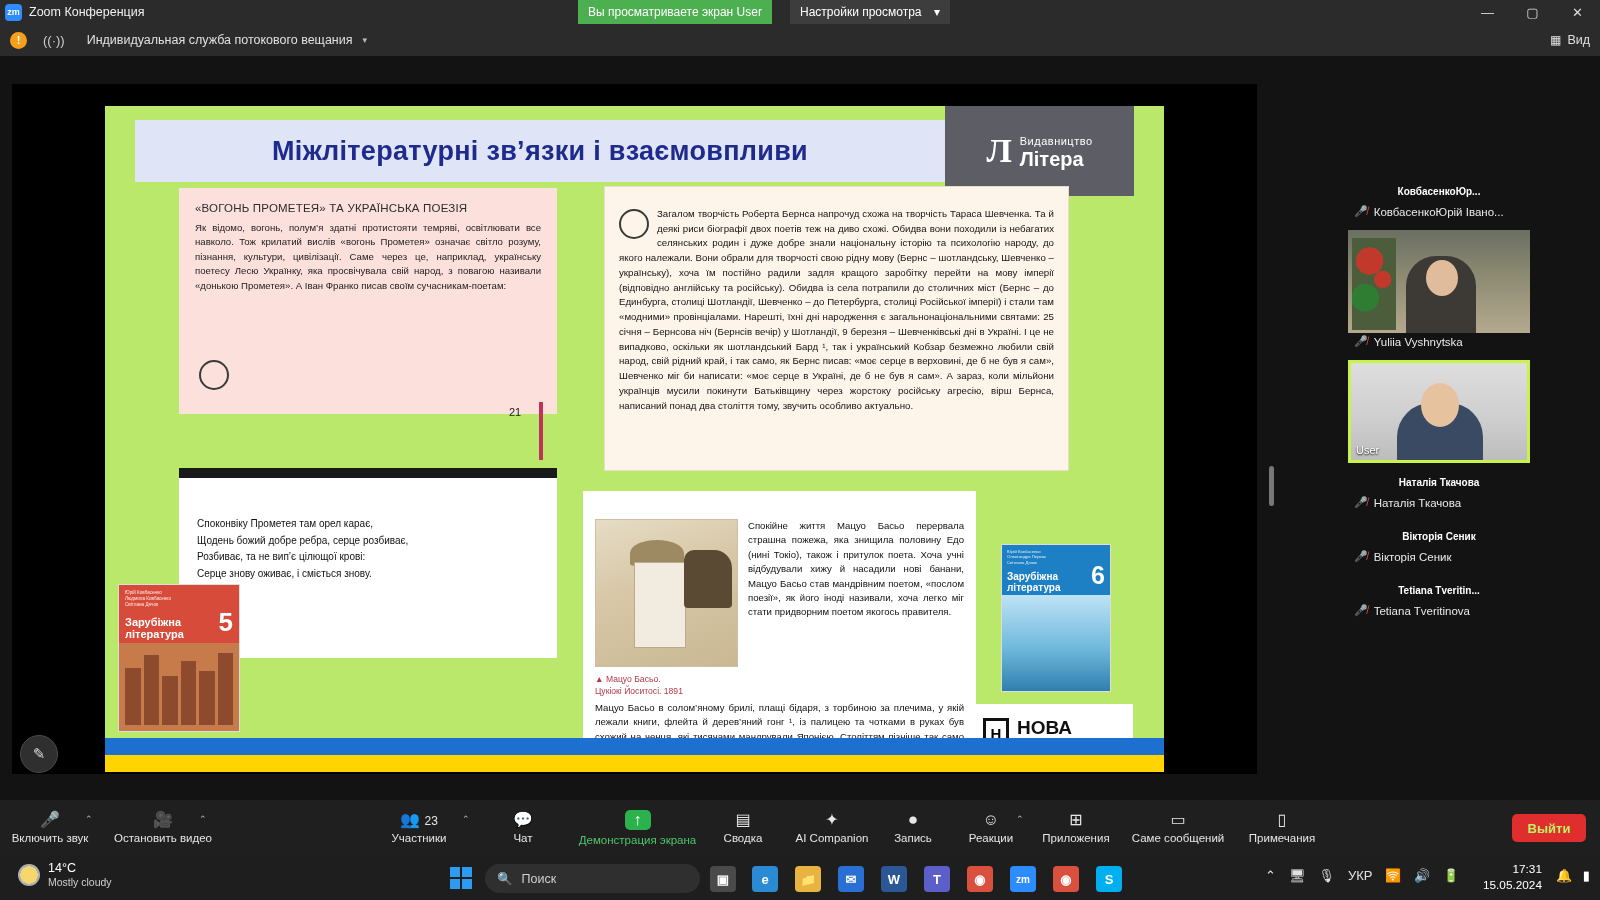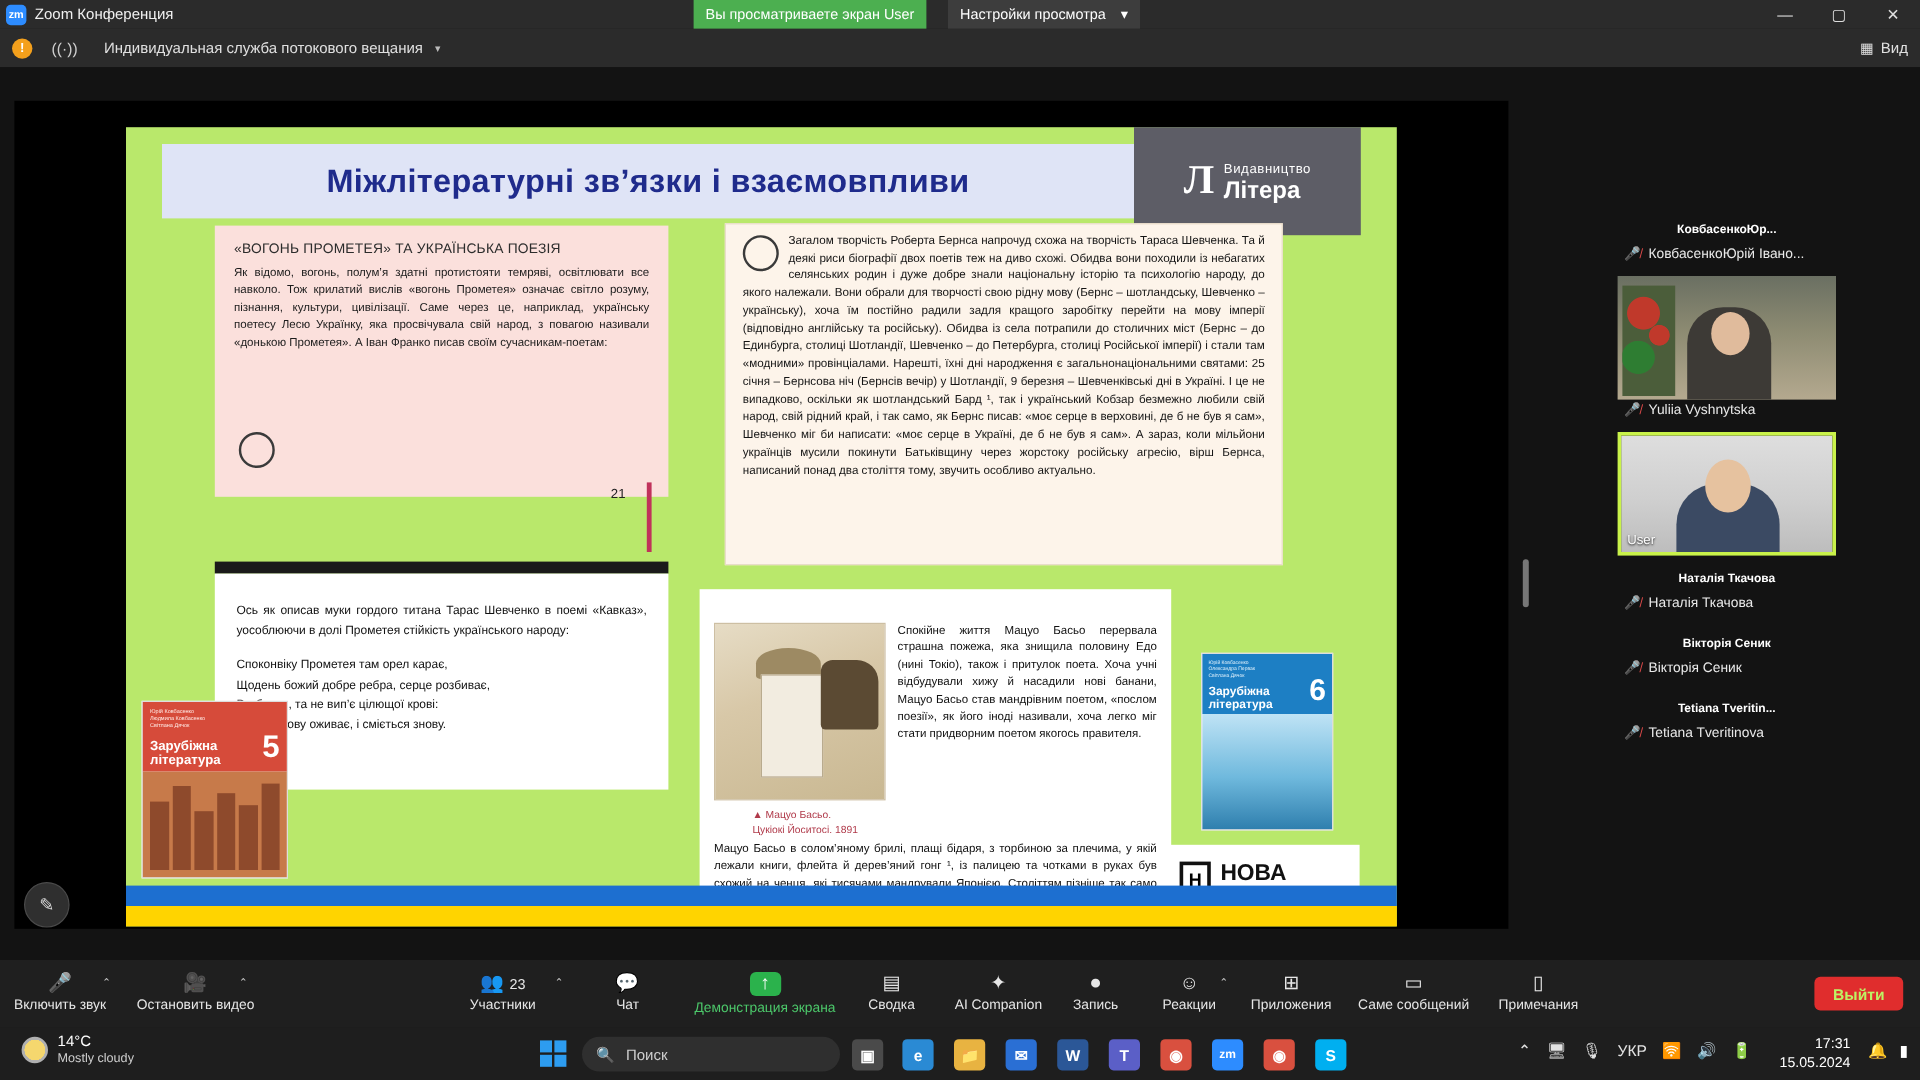--- a/index.html
+++ b/index.html
@@ -147,21 +147,21 @@
   .book5 .num {
     position: absolute; right: 6px; top: 22px; font-size: 26px; font-weight: bold; color: #fff;
   }
   .book5 .pic { height: 88px; background: #c77a4a; }
   .book5 .pic .cols { display: flex; height: 100%; align-items: flex-end; padding: 0 6px 6px 6px; gap: 3px; }
   .book5 .pic .col { flex: 1; background: #8e4a2c; }
 
   
   .panel-cream {
     position: absolute; left: 499px; top: 80px; width: 465px; height: 285px;
-    background: #fdf4ea; border: 1px solid #e9dcc9; padding: 7px 14px;
+    background: #fdf4ea; border: 1px solid #e9dcc9; padding: 20px 14px;
   }
   .cream-body { font-size: 9.7px; line-height: 1.52; color: #141414; text-align: justify; }
   .globe-ic2 {
     float: left; width: 30px; height: 30px; border: 2px solid #3a3a3a;
     border-radius: 50%; margin: 2px 8px 2px 0;
   }
 
   
   .panel-white-r {
     position: absolute; left: 478px; top: 385px; width: 393px; height: 275px;
@@ -178,21 +178,21 @@
   }
   .jp-img .robe {
     position: absolute; left: 38px; top: 42px; width: 52px; height: 86px;
     background: #f2ece0; border: 1px solid #b9ab8e;
   }
   .jp-img .ox {
     position: absolute; left: 88px; top: 30px; width: 48px; height: 58px;
     background: #5b4a33; border-radius: 10px 18px 4px 4px;
   }
   .jp-cap {
-    clear: left; font-size: 8.6px; color: #b03a4a; line-height: 1.4; margin-top: 2px; margin-left: 32px;
+    clear: left; font-size: 8.6px; color: #b03a4a; line-height: 1.4; margin-top: 2px;
   }
   .wr-body { font-size: 9.6px; line-height: 1.5; color: #111; text-align: justify; }
   .wr-tail { clear: both; font-size: 9.6px; line-height: 1.5; color: #111; text-align: justify; margin-top: 4px; }
 
   
   .book6 {
     position: absolute; left: 896px; top: 438px; width: 110px; height: 148px;
     background: #fff; border: 1px solid #ddd;
   }
   .book6 .top { height: 50px; background: #1d7fc4; color: #fff; padding: 4px 5px; position: relative; }
@@ -407,21 +407,20 @@
         <div class="panel-pink">
           <div class="pink-title">«ВОГОНЬ ПРОМЕТЕЯ» ТА УКРАЇНСЬКА ПОЕЗІЯ</div>
           <div class="pink-body">Як відомо, вогонь, полум’я здатні протистояти темряві, освітлювати все навколо. Тож крилатий вислів «вогонь Прометея» означає світло розуму, пізнання, культури, цивілізації. Саме через це, наприклад, українську поетесу Лесю Українку, яка просвічувала свій народ, з повагою називали «донькою Прометея». А Іван Франко писав своїм сучасникам-поетам:</div>
           <div class="globe-ic"></div>
         </div>
         <div class="page-21">21</div>
         <div class="pink-rule"></div>
         <div class="black-bar"></div>
 
         <div class="panel-white-l">
-          <div class="wl-p">Ось як описав муки гордого титана Тарас Шевченко в поемі «Кавказ», уособлюючи в долі Прометея стійкість українського народу:</div>
           <div class="wl-verse" style="white-space:pre-line">Споконвіку Прометея там орел карає,
 Щодень божий добре ребра, серце розбиває,
 Розбиває, та не вип’є цілющої крові:
 Серце знову оживає, і сміється знову.</div>
         </div>
 
         <div class="book5">
           <div class="top">
             <div class="authors" style="white-space:pre-line">Юрій Ковбасенко
 Людмила Ковбасенко

